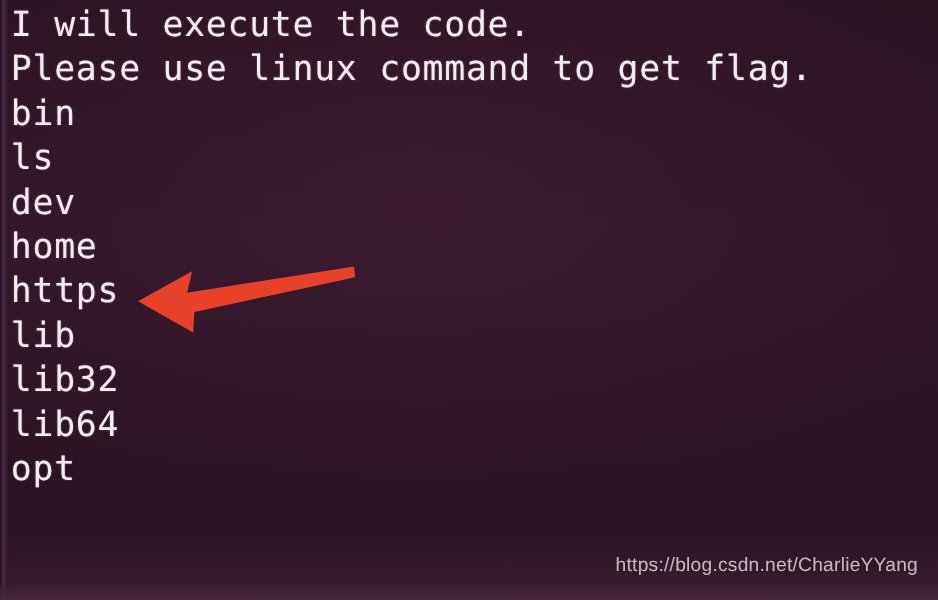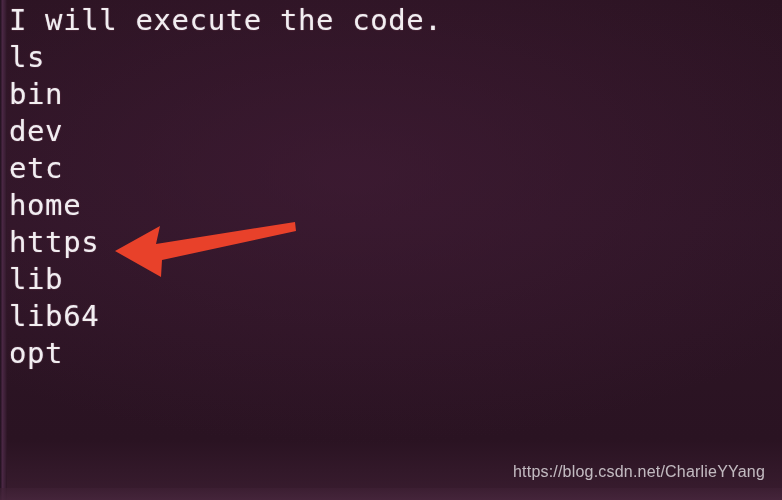--- a/index.html
+++ b/index.html
@@ -86,27 +86,28 @@
 <body>
 
 <div id="screen">
 
   <div id="bg-gradient"></div>
   <div id="left-edge-stripe"></div>
   <div id="bottom-band"></div>
 
   <div id="terminal-output">
     <div class="term-line">I will execute the code.</div>
+    <div class="term-line">Please use linux command to get flag.</div>
+    <div class="term-line">bin</div>
     <div class="term-line">ls</div>
-    <div class="term-line">bin</div>
     <div class="term-line">dev</div>
-    <div class="term-line">etc</div>
     <div class="term-line">home</div>
     <div class="term-line">https</div>
     <div class="term-line">lib</div>
+    <div class="term-line">lib32</div>
     <div class="term-line">lib64</div>
     <div class="term-line">opt</div>
   </div>
 
   <svg id="annotation-arrow" viewBox="0 0 185 62">
     <path d="M3 33 L48 8 L44 26 L183 4 L184 13 L50 42 L49 59 Z" fill="#e8412a"></path>
   </svg>
 
   <div id="watermark">https://blog.csdn.net/CharlieYYang</div>
 

